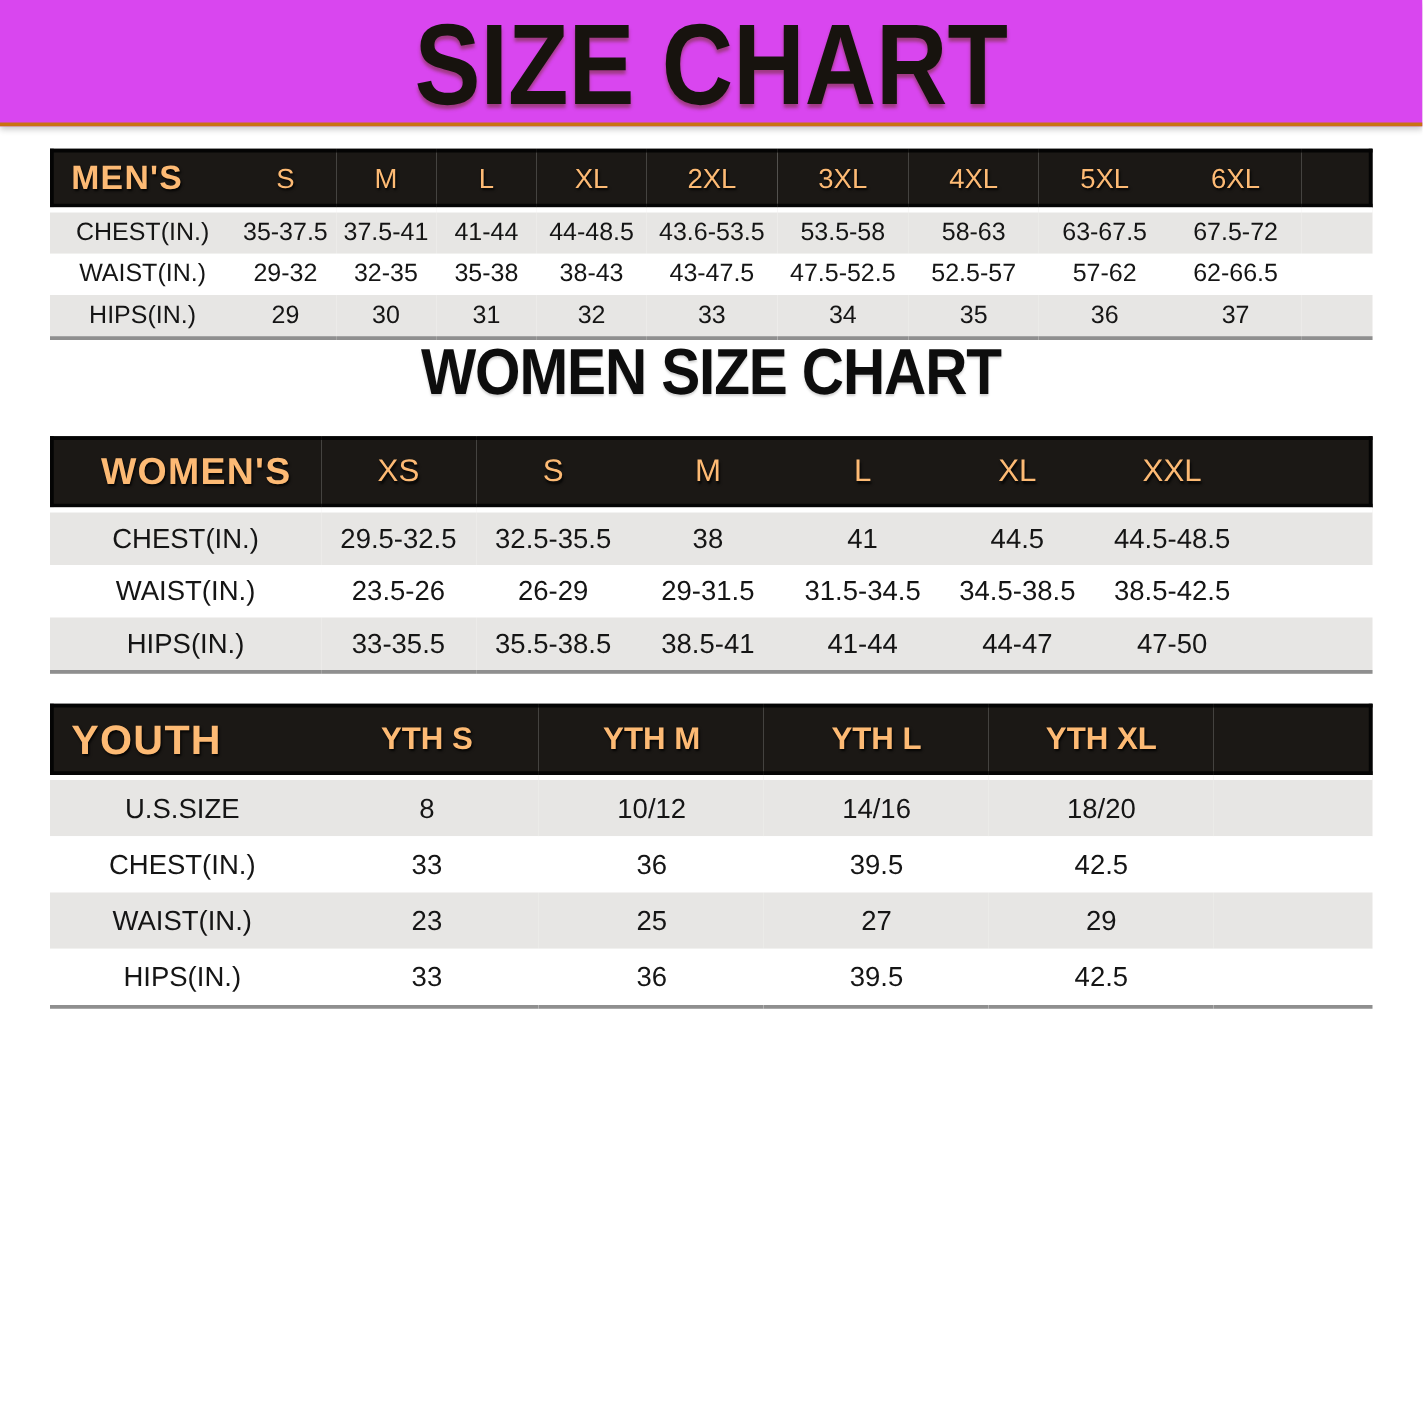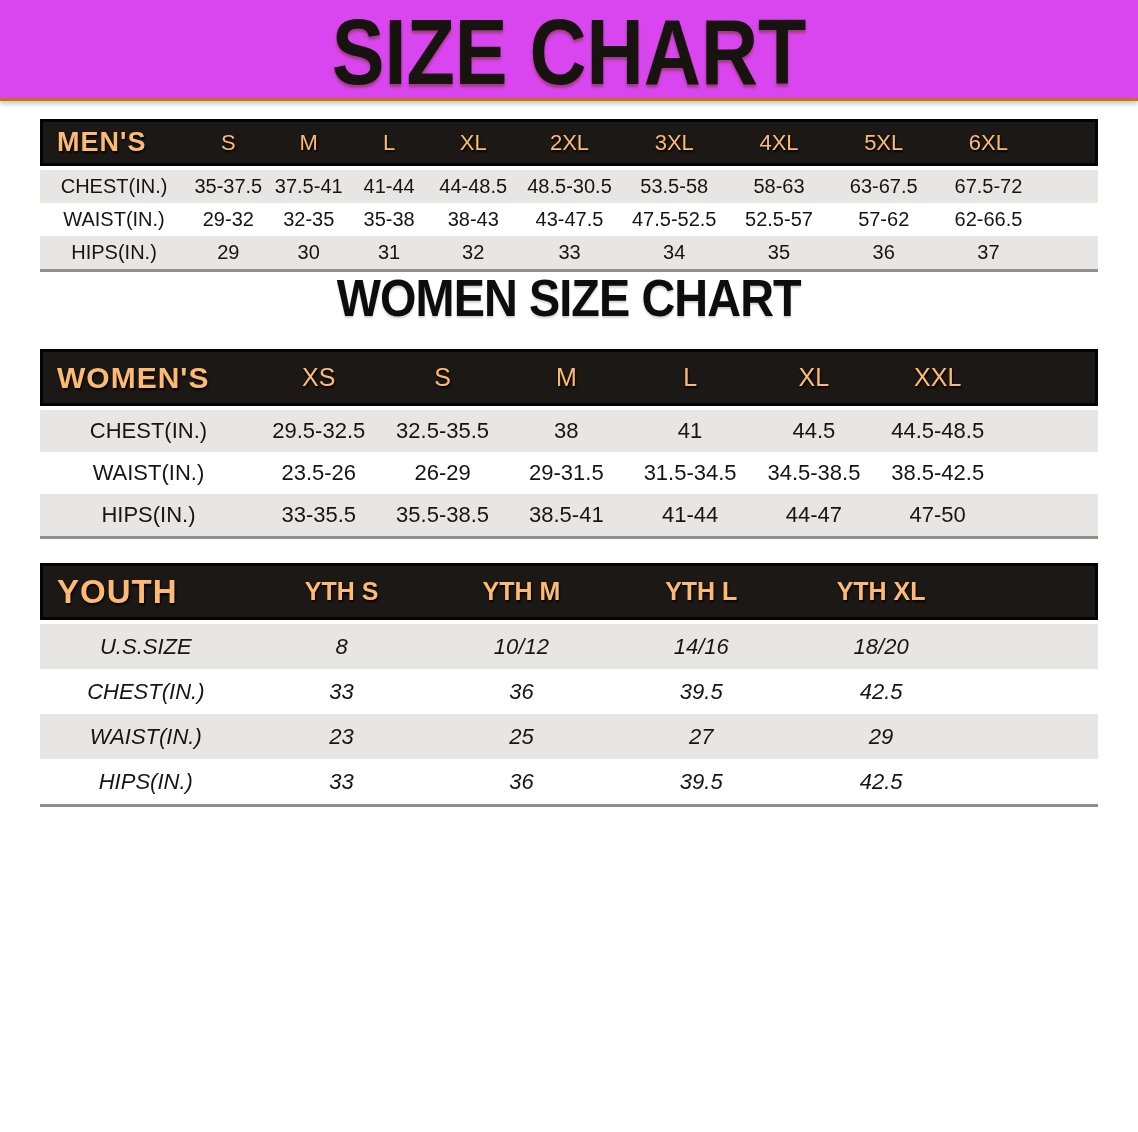--- a/index.html
+++ b/index.html
@@ -63,26 +63,26 @@
   .size-table tbody tr:nth-child(odd) td{background:#e7e6e4;}
   .size-table tbody tr:nth-child(even) td{background:#ffffff;}
   .size-table tbody tr:first-child td{border-top:4px solid #ffffff;}
   .size-table tbody tr:last-child td{border-bottom:3px solid #8f8f8f;}
 
   .t-men th{height:41px;font-size:22px;}
   .t-men th:first-child{font-size:27px;}
   .t-men td{height:33px;font-size:20px;}
 
   .t-women th{height:51px;font-size:25px;}
-  .t-women th:first-child{font-size:30px;}
+  .t-women th:first-child{font-size:30px;text-align:center;}
   .t-women td{height:42px;font-size:22px;}
 
   .t-youth th{height:51px;font-size:25px;font-weight:bold;}
   .t-youth th:first-child{font-size:33px;}
-  .t-youth td{height:45px;font-size:22px;font-style:italic;}
+  .t-youth td{height:45px;font-size:22px;}
 
   .note{
     margin:24px 0 0 40px;
     font-size:31px;line-height:46px;font-weight:normal;
   }
   .note-line{
     transform:scaleX(.8);transform-origin:0 50%;white-space:nowrap;
   }
 </style>
 </head>
@@ -124,21 +124,21 @@
             <th></th>
           </tr>
         </thead>
         <tbody>
           <tr>
             <td>CHEST(IN.)</td>
             <td>35-37.5</td>
             <td>37.5-41</td>
             <td>41-44</td>
             <td>44-48.5</td>
-            <td>48.5-30.5</td>
+            <td>43.6-53.5</td>
             <td>53.5-58</td>
             <td>58-63</td>
             <td>63-67.5</td>
             <td>67.5-72</td>
             <td></td>
           </tr>
           <tr>
             <td>WAIST(IN.)</td>
             <td>29-32</td>
             <td>32-35</td>

